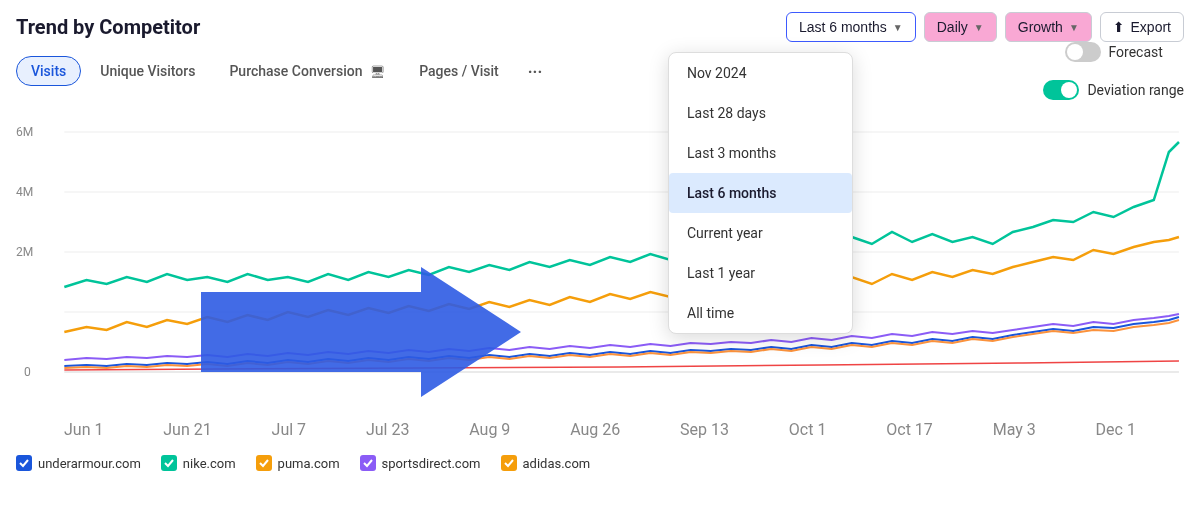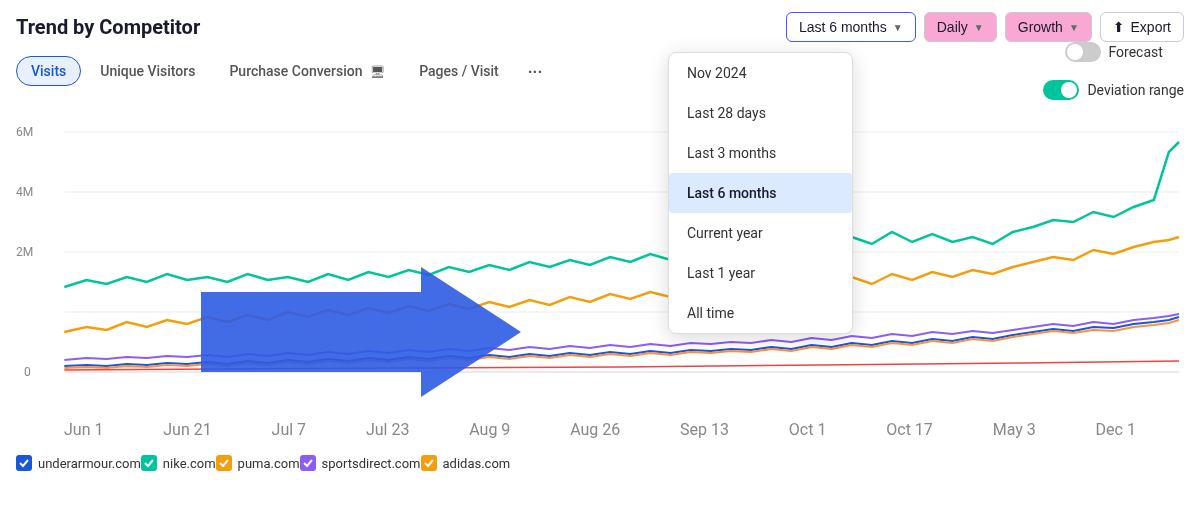--- a/index.html
+++ b/index.html
@@ -138,20 +138,21 @@
     .x-axis-labels {
       display: flex;
       justify-content: space-between;
       padding: 0 48px 0 48px;
       font-size: 16px;
       color: #888;
       margin-bottom: 10px;
     }
     .legend-row {
       display: flex;
+      gap: 20px;
       align-items: center;
       padding-top: 6px;
     }
     .legend-item {
       display: flex;
       align-items: center;
       gap: 6px;
       font-size: 13px;
       color: #333;
     }

